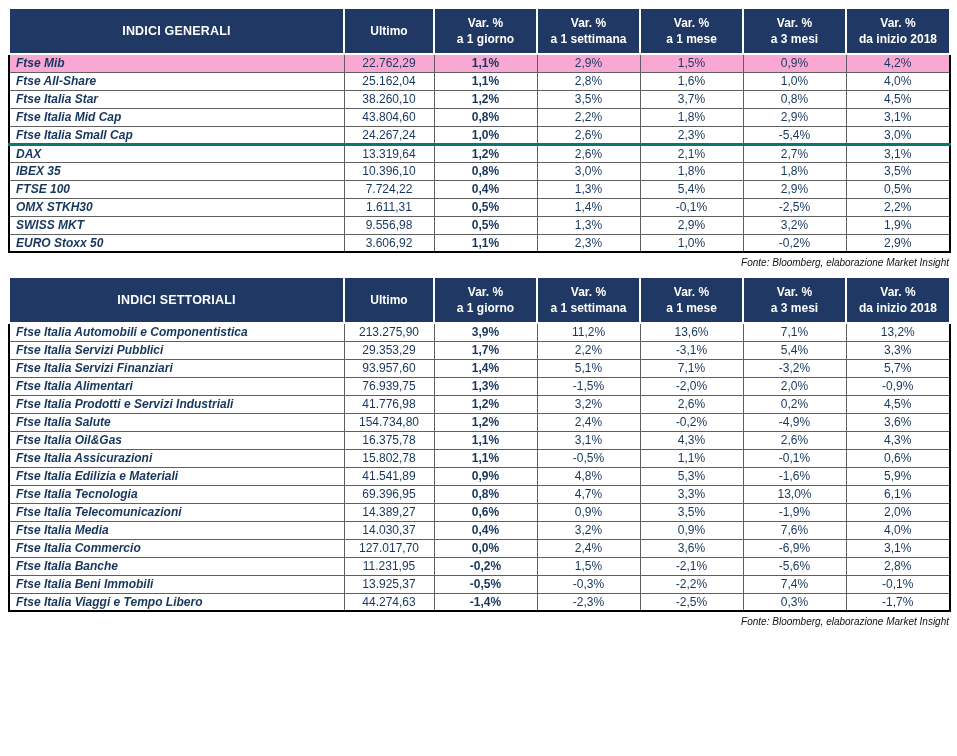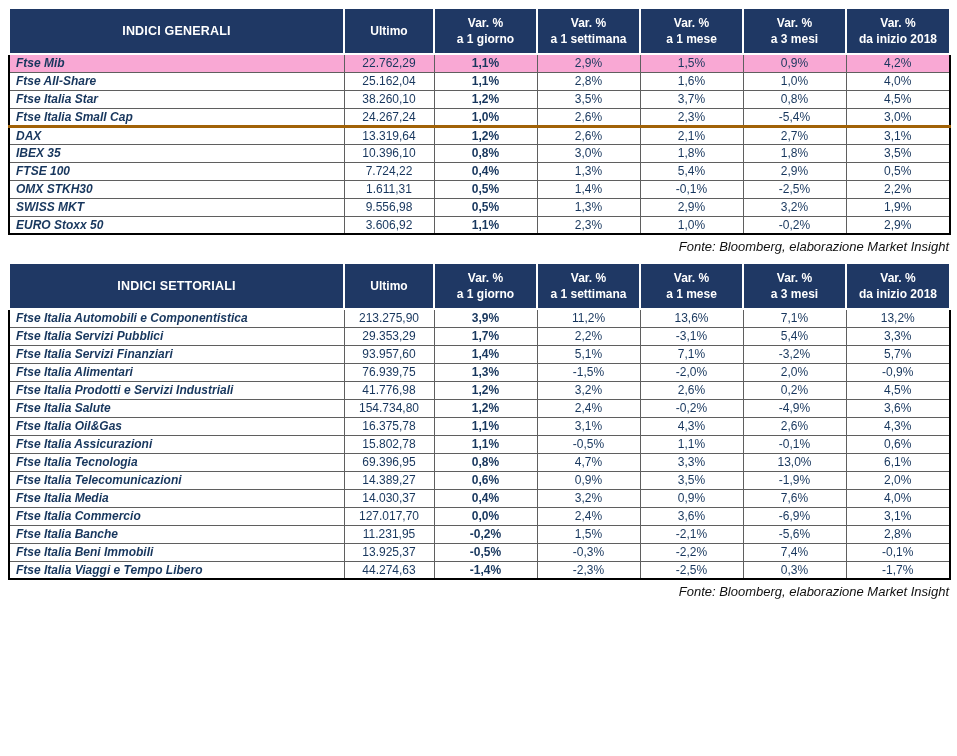--- a/index.html
+++ b/index.html
@@ -43,27 +43,27 @@
   }
   td.rname {
     font-weight:bold;
     font-style:italic;
     text-align:left;
     padding-left:6px;
   }
   td.val { text-align:center; }
   td.day { font-weight:bold; }
   tr.hl td { background:#f9a8d4; }
-  tr.gsep td { border-top:3px solid #a16207; }
+  tr.gsep td { border-top:3px solid #0f766e; }
 
   .fonte {
     width:941px;
     text-align:right;
     font-style:italic;
-    font-size:13px;
+    font-size:10px;
     color:#111111;
     margin:4px 0 8px 0;
   }
 </style>
 </head>
 <body>
 
 <div class="page">
   <section>
       <table class="grid">
@@ -126,20 +126,29 @@
           <tr>
             <td class="rname">Ftse Italia Star</td>
             <td class="val">38.260,10</td>
             <td class="val day">1,2%</td>
             <td class="val">3,5%</td>
             <td class="val">3,7%</td>
             <td class="val">0,8%</td>
             <td class="val">4,5%</td>
           </tr>
           <tr>
+            <td class="rname">Ftse Italia Mid Cap</td>
+            <td class="val">43.804,60</td>
+            <td class="val day">0,8%</td>
+            <td class="val">2,2%</td>
+            <td class="val">1,8%</td>
+            <td class="val">2,9%</td>
+            <td class="val">3,1%</td>
+          </tr>
+          <tr>
             <td class="rname">Ftse Italia Small Cap</td>
             <td class="val">24.267,24</td>
             <td class="val day">1,0%</td>
             <td class="val">2,6%</td>
             <td class="val">2,3%</td>
             <td class="val">-5,4%</td>
             <td class="val">3,0%</td>
           </tr>
           <tr class="gsep">
             <td class="rname">DAX</td>
@@ -305,20 +314,29 @@
           <tr>
             <td class="rname">Ftse Italia Assicurazioni</td>
             <td class="val">15.802,78</td>
             <td class="val day">1,1%</td>
             <td class="val">-0,5%</td>
             <td class="val">1,1%</td>
             <td class="val">-0,1%</td>
             <td class="val">0,6%</td>
           </tr>
           <tr>
+            <td class="rname">Ftse Italia Edilizia e Materiali</td>
+            <td class="val">41.541,89</td>
+            <td class="val day">0,9%</td>
+            <td class="val">4,8%</td>
+            <td class="val">5,3%</td>
+            <td class="val">-1,6%</td>
+            <td class="val">5,9%</td>
+          </tr>
+          <tr>
             <td class="rname">Ftse Italia Tecnologia</td>
             <td class="val">69.396,95</td>
             <td class="val day">0,8%</td>
             <td class="val">4,7%</td>
             <td class="val">3,3%</td>
             <td class="val">13,0%</td>
             <td class="val">6,1%</td>
           </tr>
           <tr>
             <td class="rname">Ftse Italia Telecomunicazioni</td>

